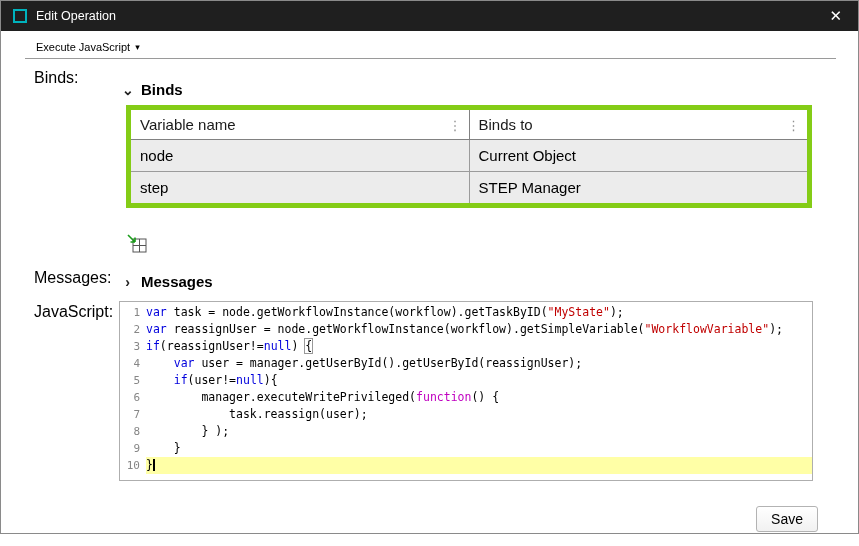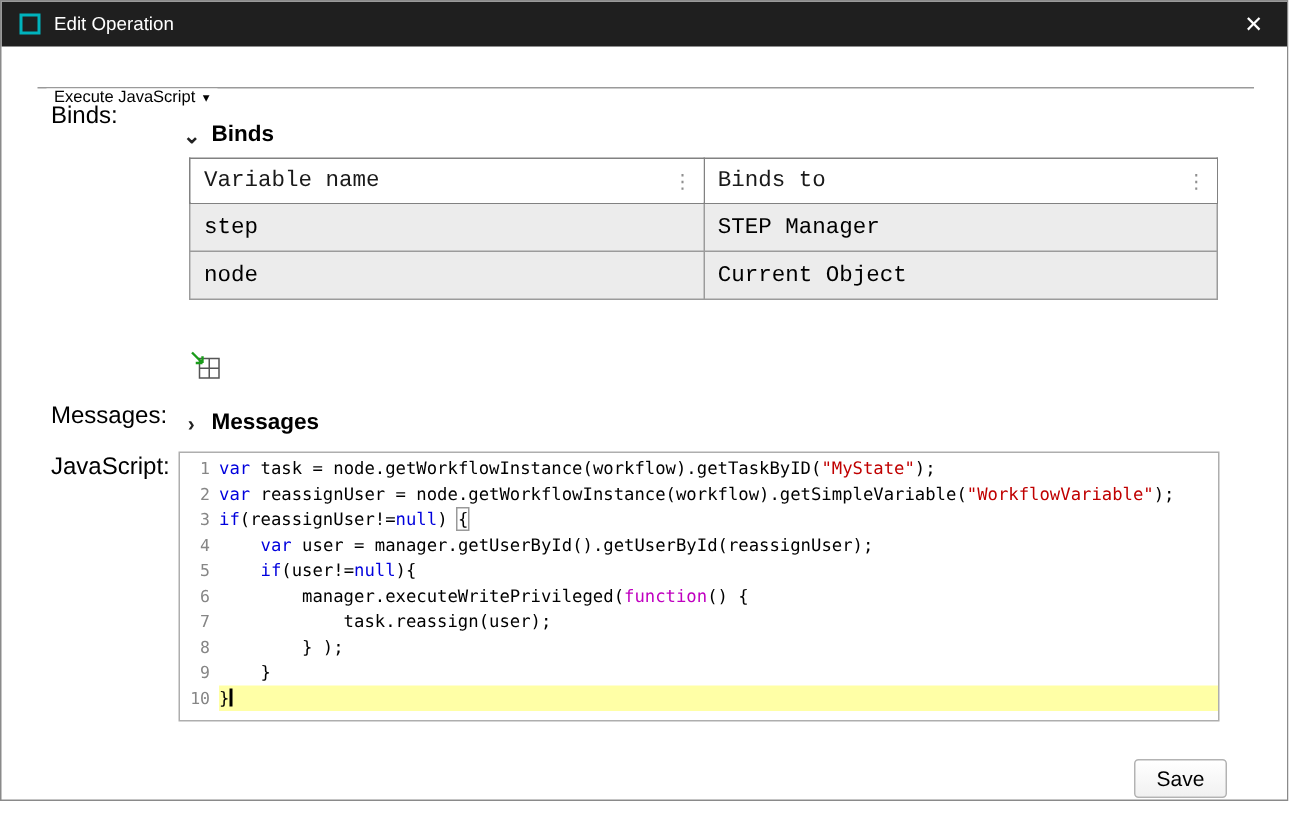--- a/index.html
+++ b/index.html
@@ -4,37 +4,37 @@
 <style>
   html,body{margin:0;padding:0;background:#ffffff;font-family:"Liberation Sans",sans-serif;}
   .window{width:859px;height:534px;position:relative;background:#fff;border:1px solid #8a8a8a;box-sizing:border-box;overflow:hidden;}
   .titlebar{height:30px;background:var(--titlebar,#1f1f1f);display:flex;align-items:center;padding:0 12px;color:#fff;font-size:12.5px;box-sizing:border-box;}
   .app-icon{width:10px;height:10px;border:2px solid var(--accent-teal,#00b3bd);margin-right:9px;flex:none;}
   .titlebar .title{flex:none;}
   .close{margin-left:auto;font-size:15px;cursor:pointer;padding:2px 4px;}
   .content{position:relative;height:516px;font-size:15px;color:#000;}
 
   .groupline{position:absolute;left:24px;width:811px;top:27px;border-top:1px solid #9a9a9a;}
-  .legend{position:absolute;left:30px;top:28px;background:#fff;padding:0 5px;font-size:11px;display:flex;align-items:center;gap:5px;cursor:pointer;justify-content:space-between;}
+  .legend{position:absolute;left:30px;top:10px;background:#fff;padding:0 5px;font-size:11px;display:flex;align-items:center;gap:5px;cursor:pointer;justify-content:space-between;}
   .legend .arrow{font-size:9px;line-height:1;}
 
   .side-label{position:absolute;left:33px;font-size:16px;color:#000;}
   #binds-label{top:38px;}
   #messages-label{top:238px;}
   #js-label{top:272px;}
 
   .section-head{position:absolute;left:121px;display:flex;align-items:center;gap:8px;font-weight:bold;font-size:15px;cursor:pointer;}
   #binds-section{top:50px;}
   #messages-section{top:242px;}
   .chev{font-weight:bold;font-size:14px;color:#222;width:11px;display:inline-block;text-align:center;line-height:1;}
 
   table.binds-table{position:absolute;left:125px;top:74px;width:686px;border-collapse:collapse;table-layout:fixed;font-size:15px;}
   .binds-table th{background:#fff;font-weight:normal;text-align:left;height:29px;padding:0 26px 0 9px;border:1px solid #818181;position:relative;color:#1a1a1a;}
   .binds-table td{background:var(--row-bg,#ececec);height:31px;padding:0 9px;border:1px solid #9b9b9b;color:#000;}
-  .binds-table{border:1px solid #84cc16;font-family:Liberation Mono, monospace;}
+  .binds-table{border:5px solid #84cc16;}
   .kebab{position:absolute;right:7px;top:50%;transform:translateY(-50%);color:#8f8f8f;font-size:13px;cursor:pointer;}
 
   .export-btn{position:absolute;left:126px;top:203px;width:20px;height:19px;cursor:pointer;}
 
   .editor{position:absolute;left:118px;top:270px;width:694px;height:180px;border:1px solid #aeaeae;background:#fff;font-family:"DejaVu Sans Mono",monospace;font-size:11.5px;overflow:hidden;padding-top:2px;box-sizing:border-box;}
   .code-line{display:flex;line-height:17px;height:17px;white-space:pre;}
   .ln{width:20px;text-align:right;padding-right:6px;color:#868686;flex:none;font-size:11px;}
   .code{flex:1;color:#000;}
   .hl .code{background:var(--line-highlight,#ffffa6);}
   .tok-kw{color:var(--keyword,#0000e0);}
@@ -80,26 +80,26 @@
             <span class="kebab">⋮</span>
           </th>
           <th>
             <span>Binds to</span>
             <span class="kebab">⋮</span>
           </th>
         </tr>
       </thead>
       <tbody>
           <tr>
+            <td>node</td>
+            <td>Current Object</td>
+          </tr>
+          <tr>
             <td>step</td>
             <td>STEP Manager</td>
-          </tr>
-          <tr>
-            <td>node</td>
-            <td>Current Object</td>
           </tr>
         </tbody>
     </table>
 
     <svg class="export-btn" viewBox="0 0 20 19">
       <rect x="6" y="5" width="13" height="13" fill="#ffffff" stroke="#555555" stroke-width="1"></rect>
       <line x1="6" y1="11.5" x2="19" y2="11.5" stroke="#555555" stroke-width="1"></line>
       <line x1="12.5" y1="5" x2="12.5" y2="18" stroke="#555555" stroke-width="1"></line>
       <path d="M1 1 L8 8 M8 8 L8 3.5 M8 8 L3.5 8" stroke="#1a9c1a" stroke-width="1.6" fill="none"></path>
     </svg>

